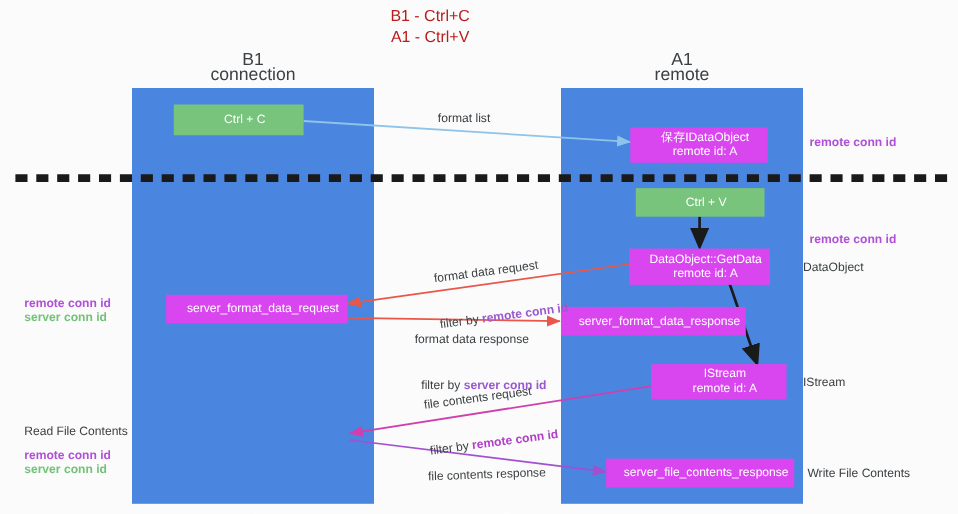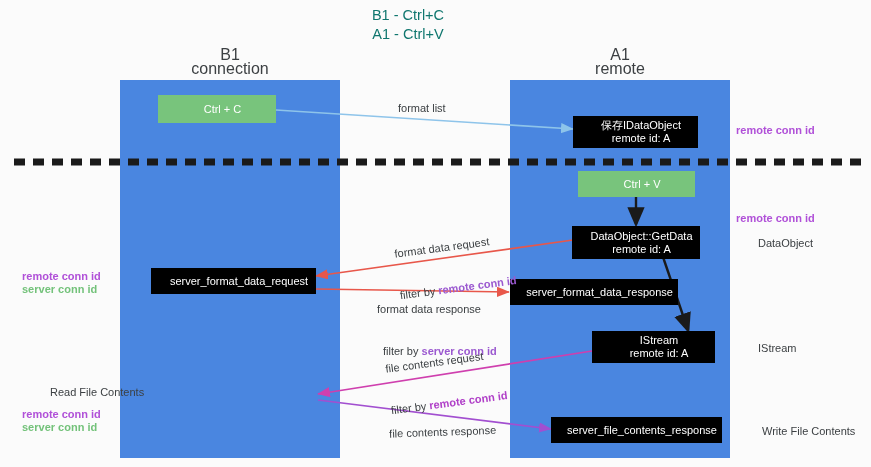--- a/index.html
+++ b/index.html
@@ -18,26 +18,26 @@
   svg.layer {
     position: absolute;
     left: 0;
     top: 0;
     width: 871px;
     height: 467px;
     pointer-events: none;
   }
   .title {
     position: absolute;
-    left: 17px;
+    left: 0;
     top: 6px;
     width: 782px;
     text-align: center;
     font-size: 14.5px;
-    color: #0f766e;
+    color: #b91c1c;
     line-height: 19px;
     white-space: pre;
   }
   .colhead {
     position: absolute;
     text-align: center;
     font-size: 16px;
     color: #3c4043;
     line-height: 13.5px;
     white-space: pre;
@@ -53,29 +53,29 @@
     flex-direction: column;
     align-items: center;
     justify-content: center;
     text-align: center;
     color: #ffffff;
     font-size: 11px;
     line-height: 13px;
     white-space: pre;
     padding-left: 11px;
   }
-  .node.orange { background: #000000; }
+  .node.orange { background: #d946ef; }
   .node.green  { background: #78c47c; }
   .side {
     position: absolute;
     font-size: 11px;
     line-height: 14px;
     white-space: pre;
   }
-  .side.plain   { color: #3c4043; margin-left: 28px; }
+  .side.plain   { color: #3c4043; }
   .side.purple  { color: #b050d8; font-weight: bold; }
   .side.green   { color: #73c27a; font-weight: bold; }
   .edgelabel {
     position: absolute;
     font-size: 11px;
     line-height: 14px;
     color: #3c4043;
     white-space: pre;
     transform-origin: left top;
   }

